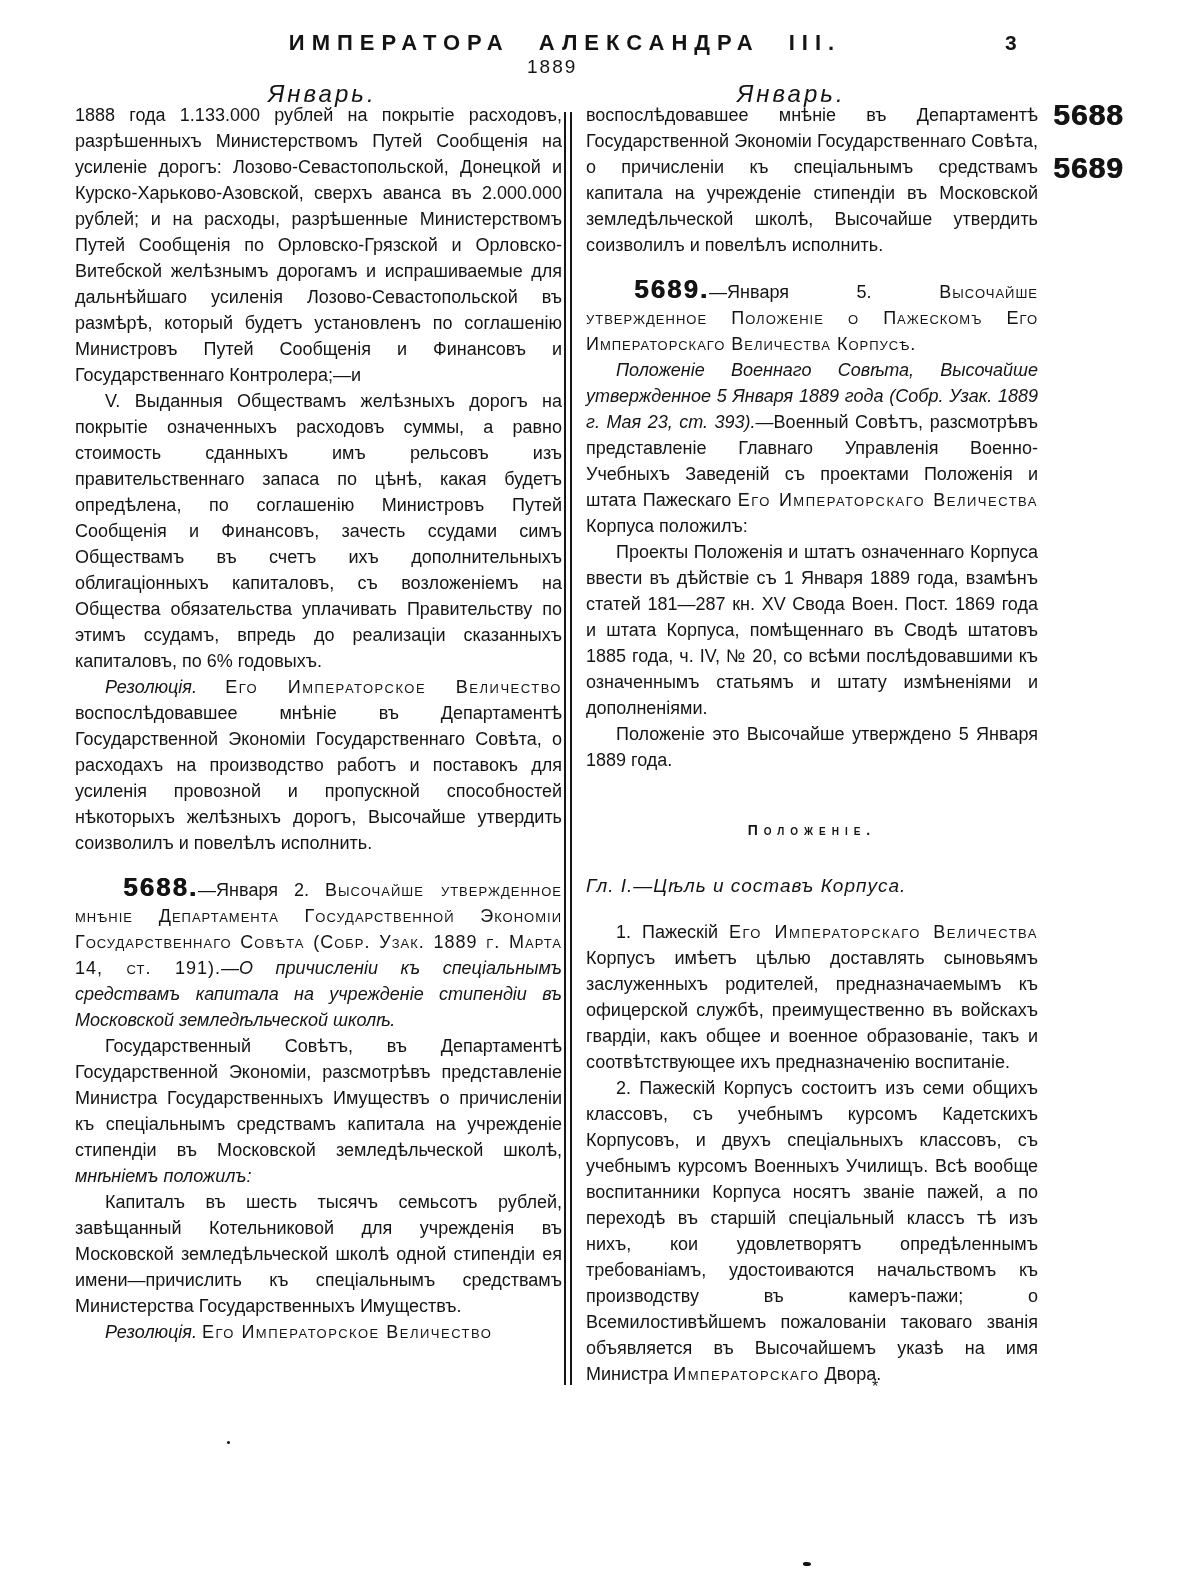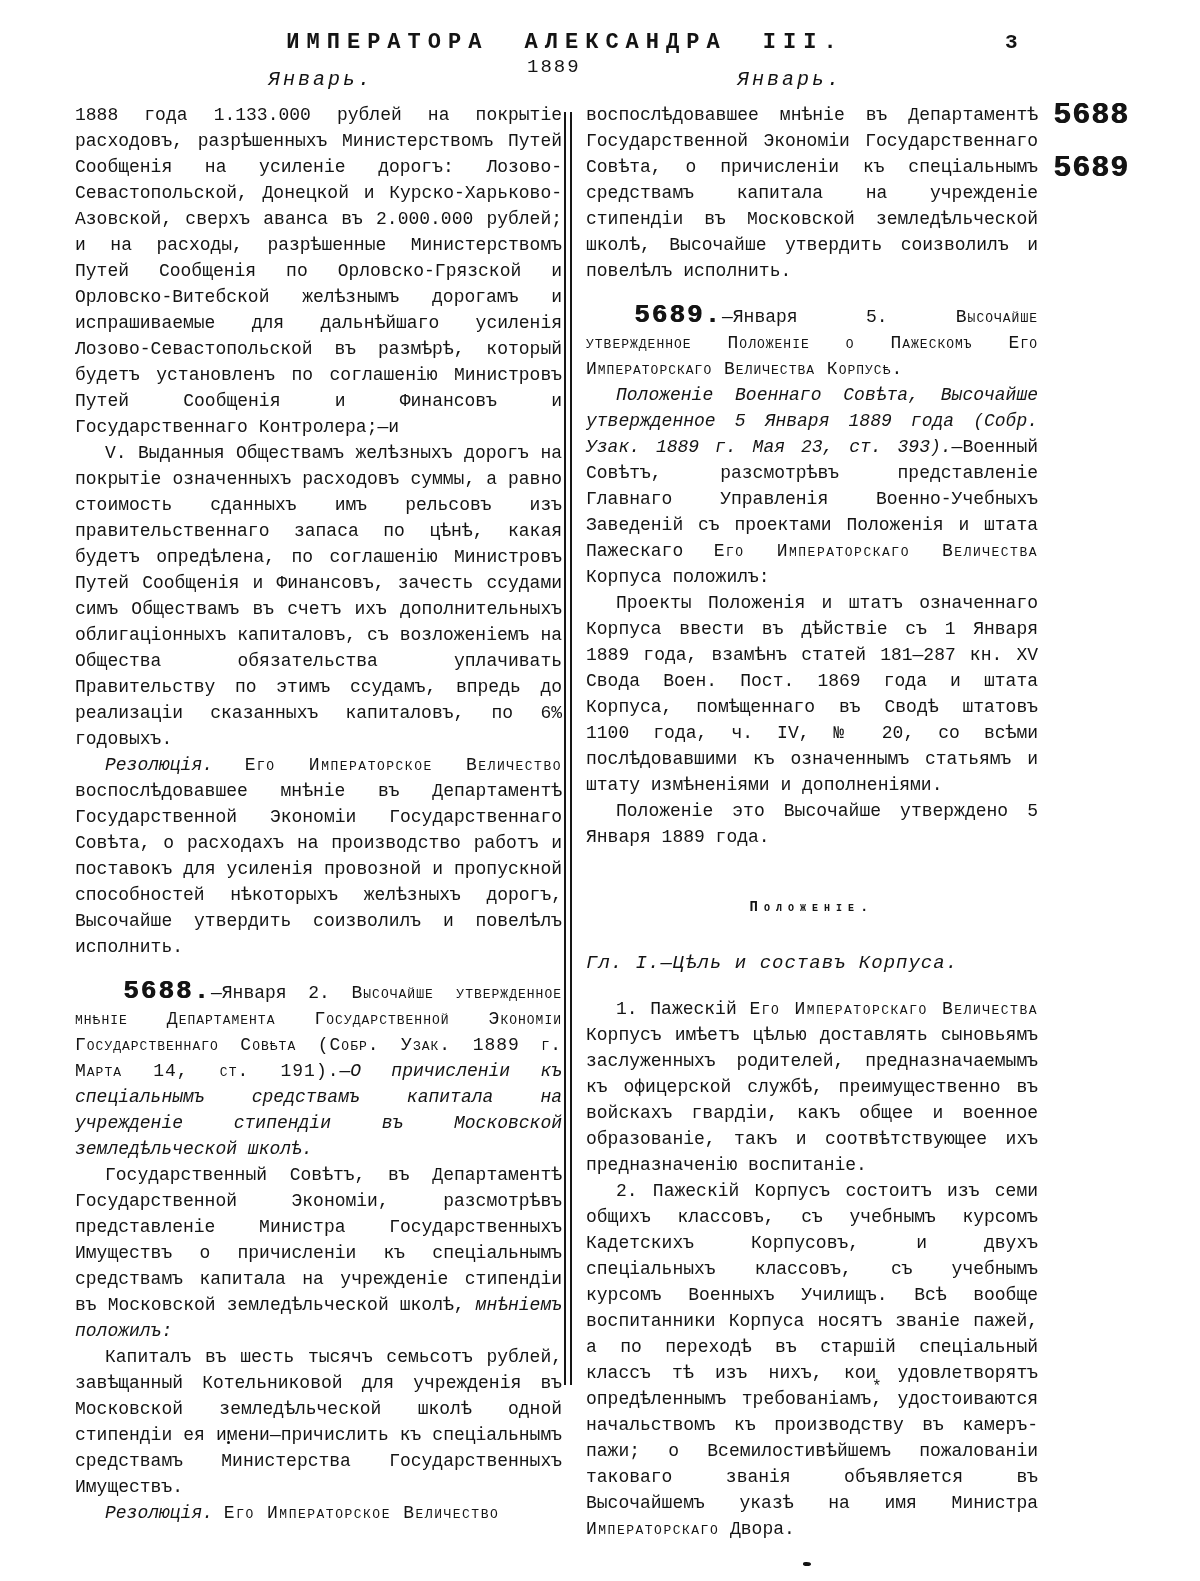--- a/index.html
+++ b/index.html
@@ -1,28 +1,28 @@
 <!DOCTYPE html>
 <html><head>
 <meta charset="utf-8">
 <style>
   html, body { margin:0; padding:0; background:#e8e8e8; }
   .page {
     position:relative; width:1200px; height:1581px; background:#ffffff;
-    color:#141414; font-family:Liberation Mono, monospace;
+    color:#141414; font-family:Liberation Sans, sans-serif;
     overflow:hidden;
   }
   
   .running-title {
     position:absolute; top:30px; left:85px; width:960px; text-align:center;
     font-size:22px; font-weight:bold; letter-spacing:7px; word-spacing:16px;
     white-space:nowrap;
   }
   .page-number { position:absolute; top:31px; left:1005px; font-size:21px; font-weight:bold; }
-  .month-label { position:absolute; top:68px; font-size:20px; font-style:italic; letter-spacing:3px; }
+  .month-label { position:absolute; top:80px; font-size:24px; font-style:italic; letter-spacing:3px; }
   .month-left  { left:268px; }
   .month-right { left:737px; }
   .year-label  { position:absolute; top:56px; left:527px; font-size:19px; letter-spacing:2px; }
 
   
   .col { position:absolute; top:102px; }
   .col-left  { left:75px;  width:487px; }
   .col-right { left:586px; width:452px; }
   .col p { margin:0; text-align:justify; font-size:18px; line-height:26px; }
   .indent   { text-indent:30px; }
@@ -90,21 +90,21 @@
     <p class="entry-head"><span class="entry-num">5688.</span><span>—Января 2. </span><span class="sc caps-head">Высочайше утвержденное мнѣніе Департамента Государственной Экономіи Государственнаго Совѣта (Собр. Узак. 1889 г. Марта 14, ст. 191).</span><span class="it">—О причисленіи къ спеціальнымъ средствамъ капитала на учрежденіе стипендіи въ Московской земледѣльческой школѣ.</span></p>
     <p class="indent"><span>Государственный Совѣтъ, въ Департаментѣ Государственной Экономіи, разсмотрѣвъ представленіе Министра Государственныхъ Имуществъ о причисленіи къ спеціальнымъ средствамъ капитала на учрежденіе стипендіи въ Московской земледѣльческой школѣ, </span><span class="it">мнѣніемъ положилъ:</span></p>
     <p class="indent">Капиталъ въ шесть тысячъ семьсотъ рублей, завѣщанный Котельниковой для учрежденія въ Московской земледѣльческой школѣ одной стипендіи ея имени—причислить къ спеціальнымъ средствамъ Министерства Государственныхъ Имуществъ.</p>
     <p class="indent"><span class="it">Резолюція. </span><span class="sc">Его Императорское Величество</span></p>
   </div>
 
   <div class="col col-right">
     <p class="noindent">воспослѣдовавшее мнѣніе въ Департаментѣ Государственной Экономіи Государственнаго Совѣта, о причисленіи къ спеціальнымъ средствамъ капитала на учрежденіе стипендіи въ Московской земледѣльческой школѣ, Высочайше утвердить соизволилъ и повелѣлъ исполнить.</p>
     <p class="entry-head"><span class="entry-num">5689.</span><span>—Января 5. </span><span class="sc caps-head">Высочайше утвержденное Положеніе о Пажескомъ Его Императорскаго Величества Корпусѣ.</span></p>
     <p class="indent"><span class="it">Положеніе Военнаго Совѣта, Высочайше утвержденное 5 Января 1889 года (Собр. Узак. 1889 г. Мая 23, ст. 393).</span><span>—Военный Совѣтъ, разсмотрѣвъ представленіе Главнаго Управленія Военно-Учебныхъ Заведеній съ проектами Положенія и штата Пажескаго </span><span class="sc">Его Императорскаго Величества</span><span> Корпуса положилъ:</span></p>
-    <p class="indent">Проекты Положенія и штатъ означеннаго Корпуса ввести въ дѣйствіе съ 1 Января 1889 года, взамѣнъ статей 181—287 кн. XV Свода Воен. Пост. 1869 года и штата Корпуса, помѣщеннаго въ Сводѣ штатовъ 1100 года, ч. IV, № 20, со всѣми послѣдовавшими къ означеннымъ статьямъ и штату измѣненіями и дополненіями.</p>
+    <p class="indent">Проекты Положенія и штатъ означеннаго Корпуса ввести въ дѣйствіе съ 1 Января 1889 года, взамѣнъ статей 181—287 кн. XV Свода Воен. Пост. 1869 года и штата Корпуса, помѣщеннаго въ Сводѣ штатовъ 1885 года, ч. IV, № 20, со всѣми послѣдовавшими къ означеннымъ статьямъ и штату измѣненіями и дополненіями.</p>
     <p class="indent">Положеніе это Высочайше утверждено 5 Января 1889 года.</p>
     <h3 class="sec-head">Положеніе.</h3>
     <h4 class="chap-head">Гл. I.—Цѣль и составъ Корпуса.</h4>
     <p class="indent after-chap"><span>1. Пажескій </span><span class="sc">Его Императорскаго Величества</span><span> Корпусъ имѣетъ цѣлью доставлять сыновьямъ заслуженныхъ родителей, предназначаемымъ къ офицерской службѣ, преимущественно въ войскахъ гвардіи, какъ общее и военное образованіе, такъ и соотвѣтствующее ихъ предназначенію воспитаніе.</span></p>
     <p class="indent"><span>2. Пажескій Корпусъ состоитъ изъ семи общихъ классовъ, съ учебнымъ курсомъ Кадетскихъ Корпусовъ, и двухъ спеціальныхъ классовъ, съ учебнымъ курсомъ Военныхъ Училищъ. Всѣ вообще воспитанники Корпуса носятъ званіе пажей, а по переходѣ въ старшій спеціальный классъ тѣ изъ нихъ, кои удовлетворятъ опредѣленнымъ требованіамъ, удостоиваются начальствомъ къ производству въ камеръ-пажи; о Всемилостивѣйшемъ пожалованіи таковаго званія объявляется въ Высочайшемъ указѣ на имя Министра </span><span class="sc">Императорскаго</span><span> Двора.</span></p>
   </div>
 
   <div class="footnote-mark">*</div>
   <div class="speck speck-1"></div>
   <div class="speck speck-2"></div>

